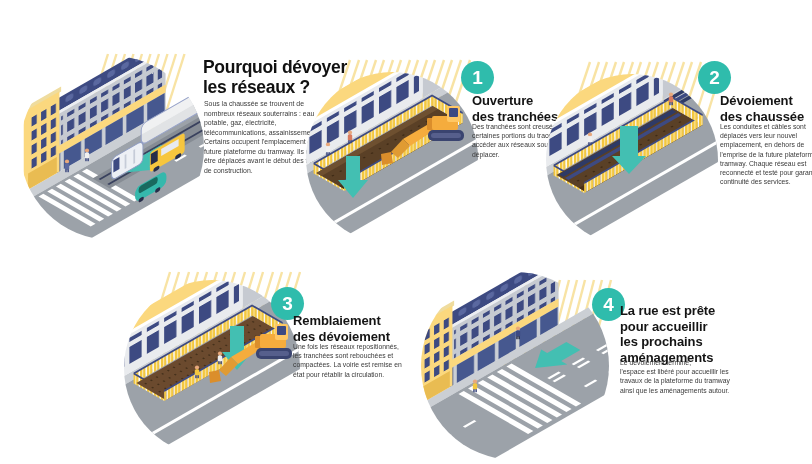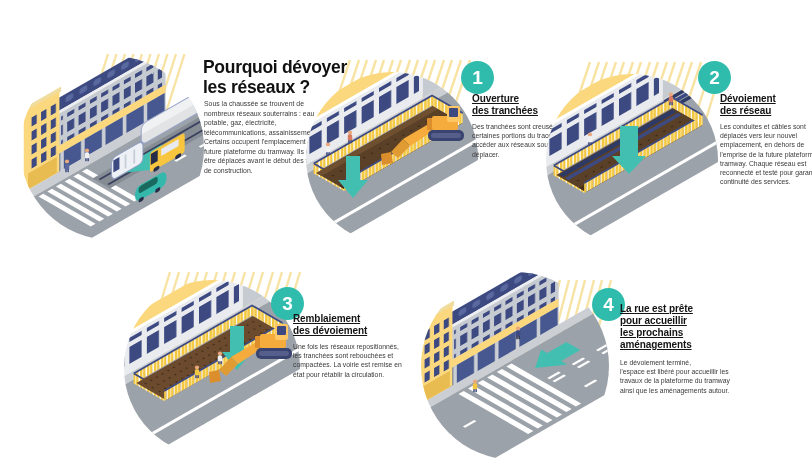--- a/index.html
+++ b/index.html
@@ -2,22 +2,22 @@
 <html><head>
 <meta charset="utf-8">
 <style>
   html,body{margin:0;padding:0;background:#fff;}
   #canvas{position:relative;width:812px;height:464px;background:#ffffff;overflow:hidden;
           font-family:"Liberation Sans",sans-serif;margin-left:20px;}
   .scene{position:absolute;width:200px;height:200px;}
   .badge{position:absolute;width:33px;height:33px;border-radius:50%;background:#2FBCAC;
          color:#fff;font-weight:bold;font-size:19px;display:flex;align-items:center;
          justify-content:center;line-height:1;}
-  .step-heading{position:absolute;font-weight:bold;color:#141414;font-size:10px;
-                line-height:1.2;white-space:pre-line;letter-spacing:-0.1px;text-decoration:underline;}
+  .step-heading{position:absolute;font-weight:bold;color:#141414;font-size:13px;
+                line-height:1.2;white-space:pre-line;letter-spacing:-0.1px;}
   .step-body{position:absolute;color:#3A3A3A;font-size:6.8px;line-height:1.36;white-space:pre-line;}
   .intro-title{position:absolute;font-weight:bold;font-size:17.5px;line-height:1.12;
                color:#111;white-space:pre-line;letter-spacing:-0.3px;}
   .intro-body{position:absolute;color:#3A3A3A;font-size:6.9px;line-height:1.38;width:130px;white-space:pre-line;}
 </style>
 </head>
 <body>
 
 <div id="canvas">
 
@@ -321,21 +321,21 @@
       <g transform="translate(139,45)">
         <circle cx="0" cy="-10.5" r="2.1" fill="#E8A87C"></circle>
           <rect x="-2.2" y="-8.8" width="4.4" height="6.5" rx="1.5" fill="#D97B5F"></rect>
         <rect x="-1.8" y="-2.8" width="1.5" height="3" fill="#3D4A82"></rect>
           <rect x="0.4" y="-2.8" width="1.5" height="3" fill="#3D4A82"></rect>
       </g>
     </g>
   </svg>
   <div class="badge" style="left:678px;top:61px">2</div>
   <div class="step-heading" style="left:700px;top:93px">Dévoiement
-des réseau</div>
+des chaussée</div>
   <div class="step-body" style="left:700px;top:122px;width:112px">Les conduites et câbles sont déplacés vers leur nouvel emplacement, en dehors de l'emprise de la future plateforme du tramway. Chaque réseau est reconnecté et testé pour garantir la continuité des services.</div>
 
   <svg class="scene" style="left:92px;top:268px" width="200" height="200" viewBox="0 0 200 200">
     <defs>
       <clipPath id="c4">
           <circle cx="100" cy="100" r="88"></circle>
         </clipPath>
       <pattern id="s4win" width="20" height="26" patternUnits="userSpaceOnUse">
           <rect width="14" height="21" fill="#3D4A82"></rect>
         </pattern>

